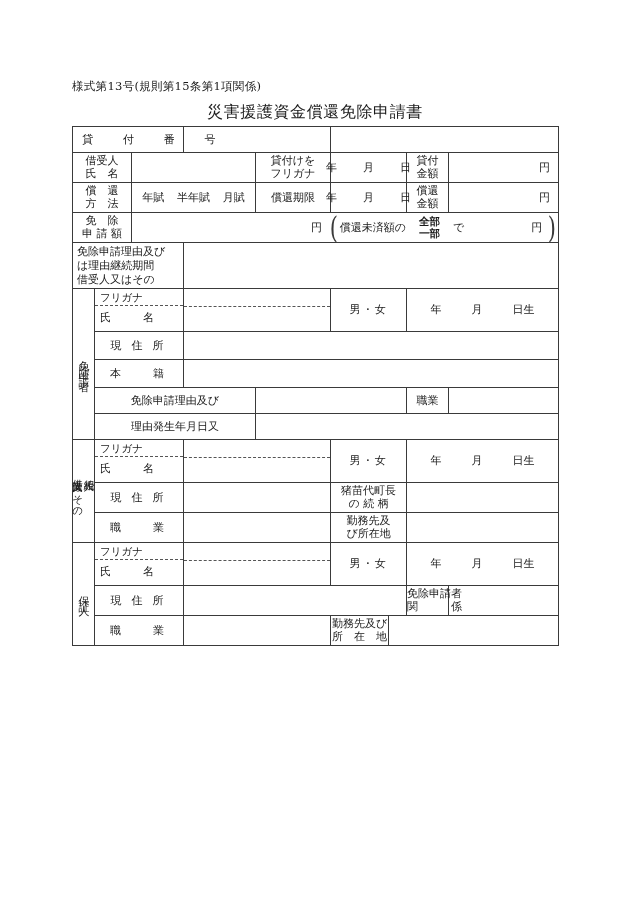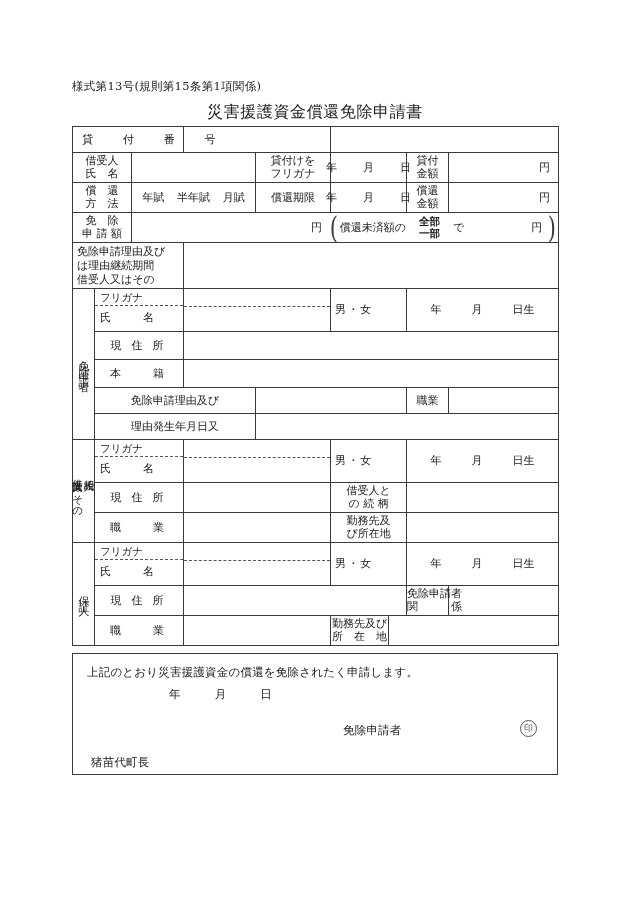--- a/index.html
+++ b/index.html
@@ -191,21 +191,21 @@
     display: flex;
     align-items: center;
     padding: 0 5px;
     box-sizing: border-box;
     font-size: 11px;
   }
   .name-blank {
     border-bottom: 1px dashed #555;
     height: 16px;
   }
-  .gender { text-align: left; letter-spacing: 0.15em; white-space: nowrap; }
+  .gender { text-align: center; letter-spacing: 0.15em; white-space: nowrap; }
   .birth {
     display: flex;
     justify-content: center;
     align-items: center;
     gap: 30px;
     white-space: nowrap;
   }
 
   .statement-box {
     position: absolute;
@@ -482,21 +482,21 @@
         </div>
       </td>
     </tr>
     <tr>
       <td colspan="2">
         <div class="cell lbl spread2">現 住 所</div>
       </td>
       <td colspan="3" style="height:29px"></td>
       <td colspan="2">
         <div class="two-line">
-          <span>借受人と</span>
+          <span>猪苗代町長</span>
           <span>の 続 柄</span>
         </div>
       </td>
       <td colspan="2"></td>
     </tr>
     <tr>
       <td colspan="2">
         <div class="cell lbl spread2">職　　業</div>
       </td>
       <td colspan="3" style="height:29px"></td>
@@ -558,25 +558,14 @@
         <div class="two-line">
           <span>勤務先及び</span>
           <span>所　在　地</span>
         </div>
       </td>
       <td colspan="3"></td>
     </tr>
   </tbody>
     </table>
 
-  <div class="statement-box">
-    <div class="stmt-line">上記のとおり災害援護資金の償還を免除されたく申請します。</div>
-    <div class="stmt-date">
-      <span>年</span>
-      <span>月</span>
-      <span>日</span>
-    </div>
-    <div class="stmt-applicant">免除申請者</div>
-    <div class="seal">印</div>
-    <div class="stmt-mayor">猪苗代町長</div>
-  </div>
 
 </div>
 
 </body></html>

